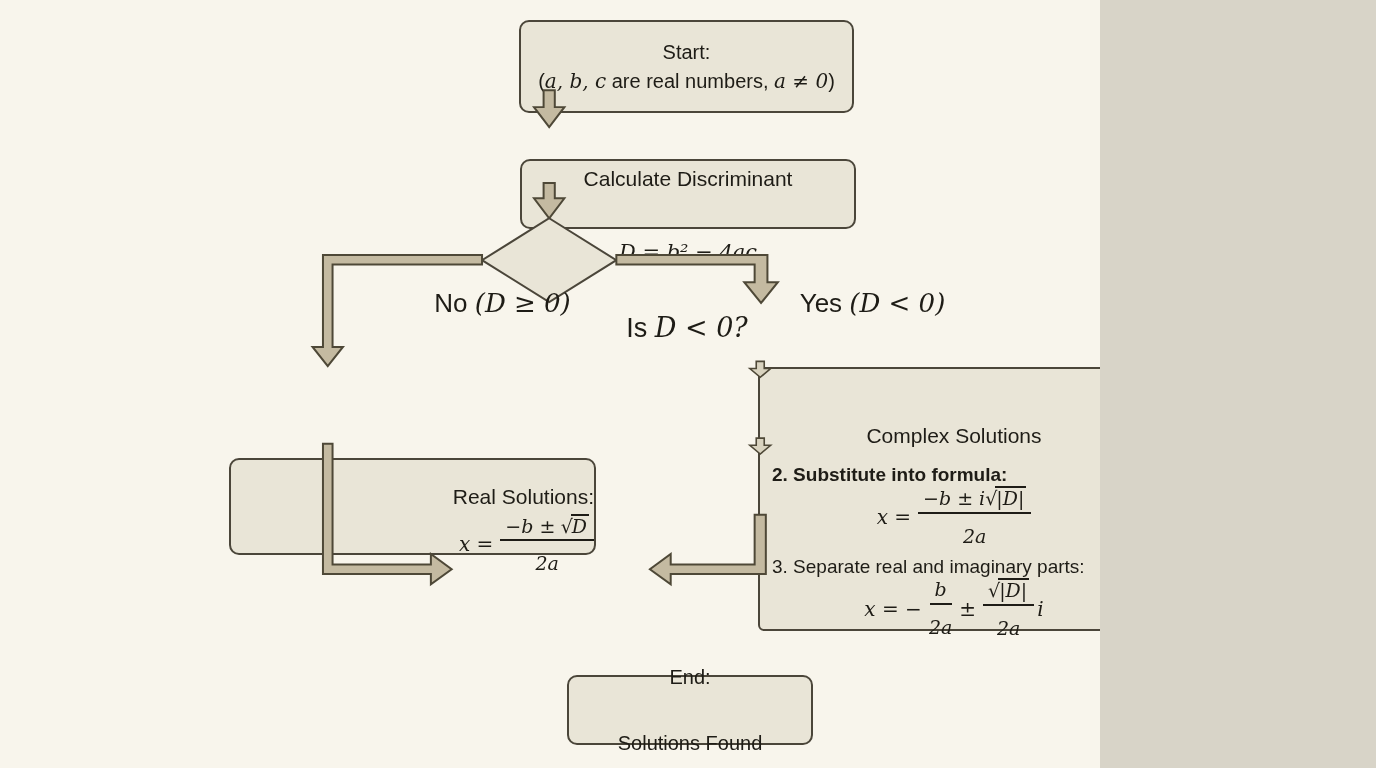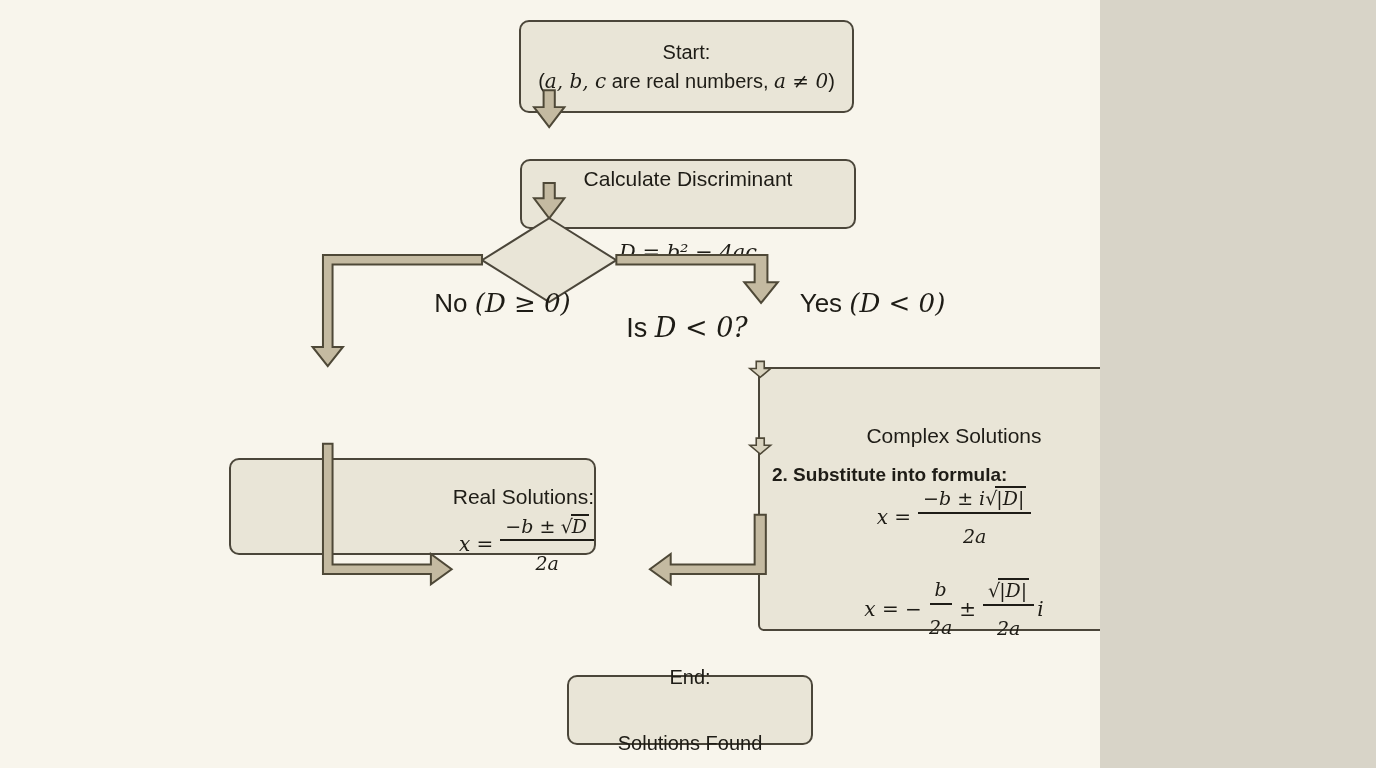--- a/index.html
+++ b/index.html
@@ -146,20 +146,21 @@
       <span class="frac">
         <span class="num">
             <span class="mi">−b ± i</span>
             <span class="mi sqrt">√</span>
             <span class="mi radd">|D|</span>
           </span>
         <span class="den mi">2a</span>
       </span>
     </div>
 
+    <div class="abs-line align-left step-line" style="top:185px;">3. Separate real and imaginary parts:</div>
 
     <div class="abs-line formula-row" style="top:209px;">
       <span class="mi">x = −</span>
       <span class="frac">
         <span class="num mi">b</span>
         <span class="den mi">2a</span>
       </span>
       <span class="mi">±</span>
       <span class="frac">
         <span class="num">

